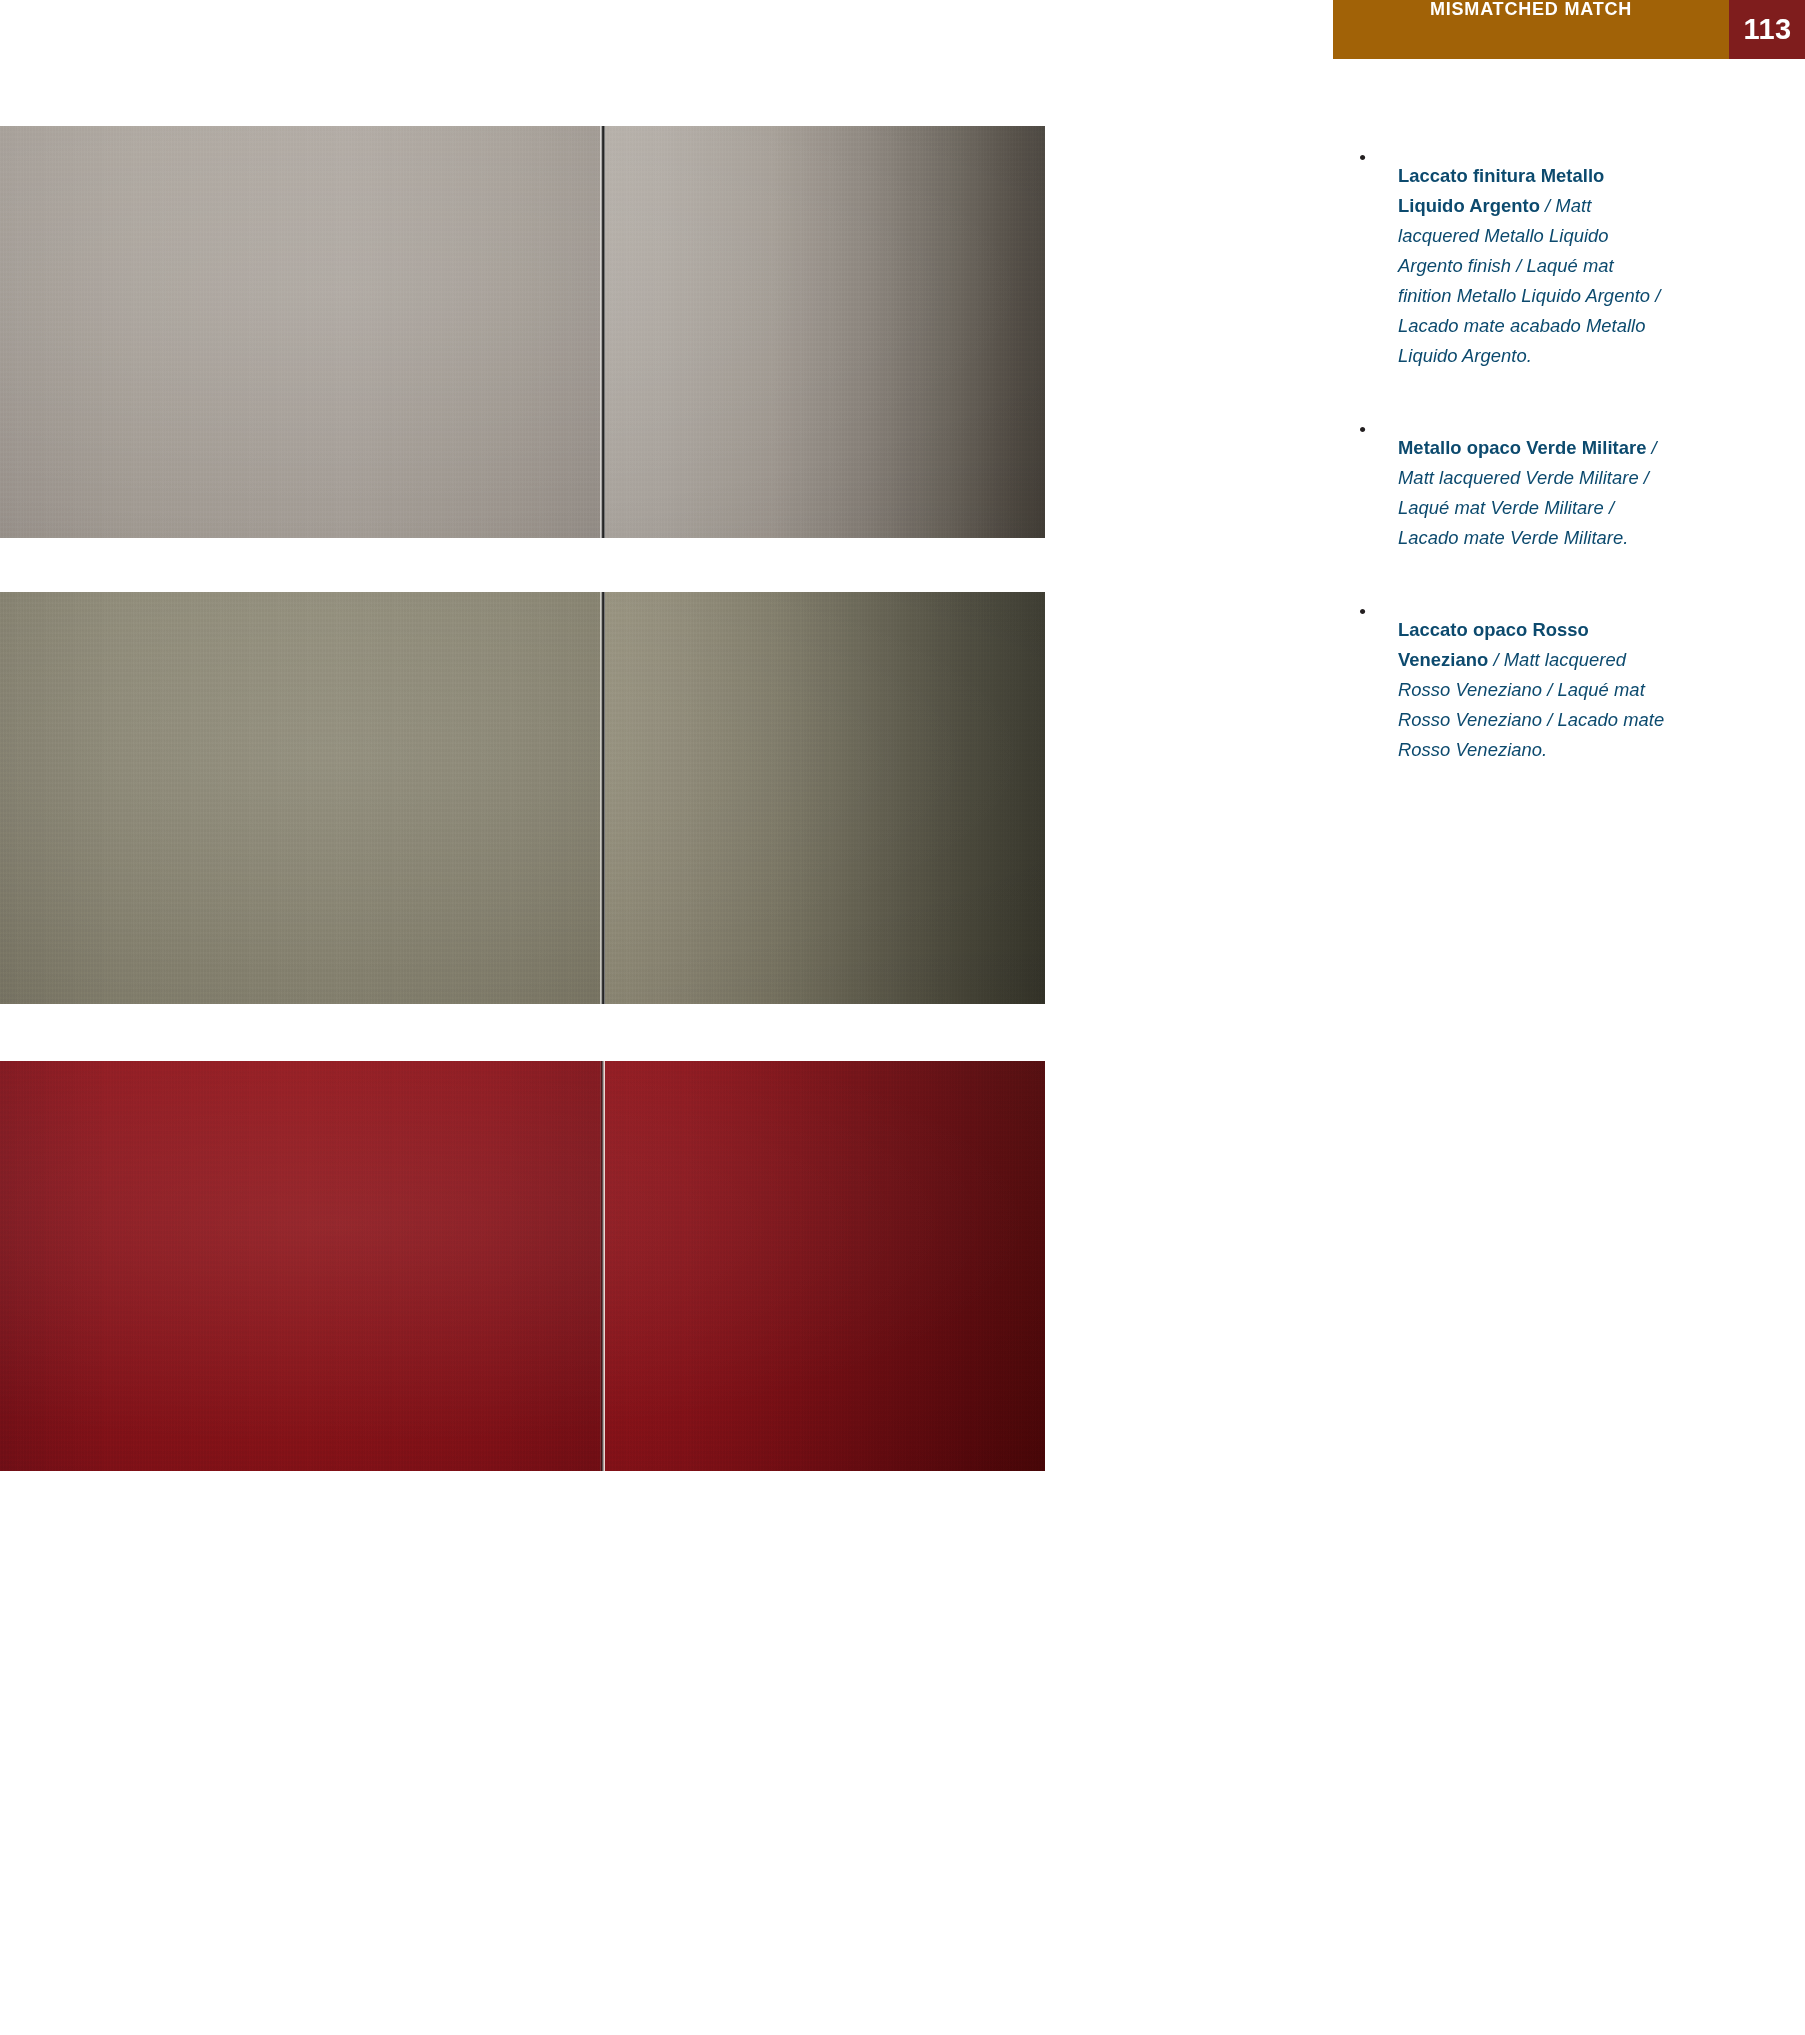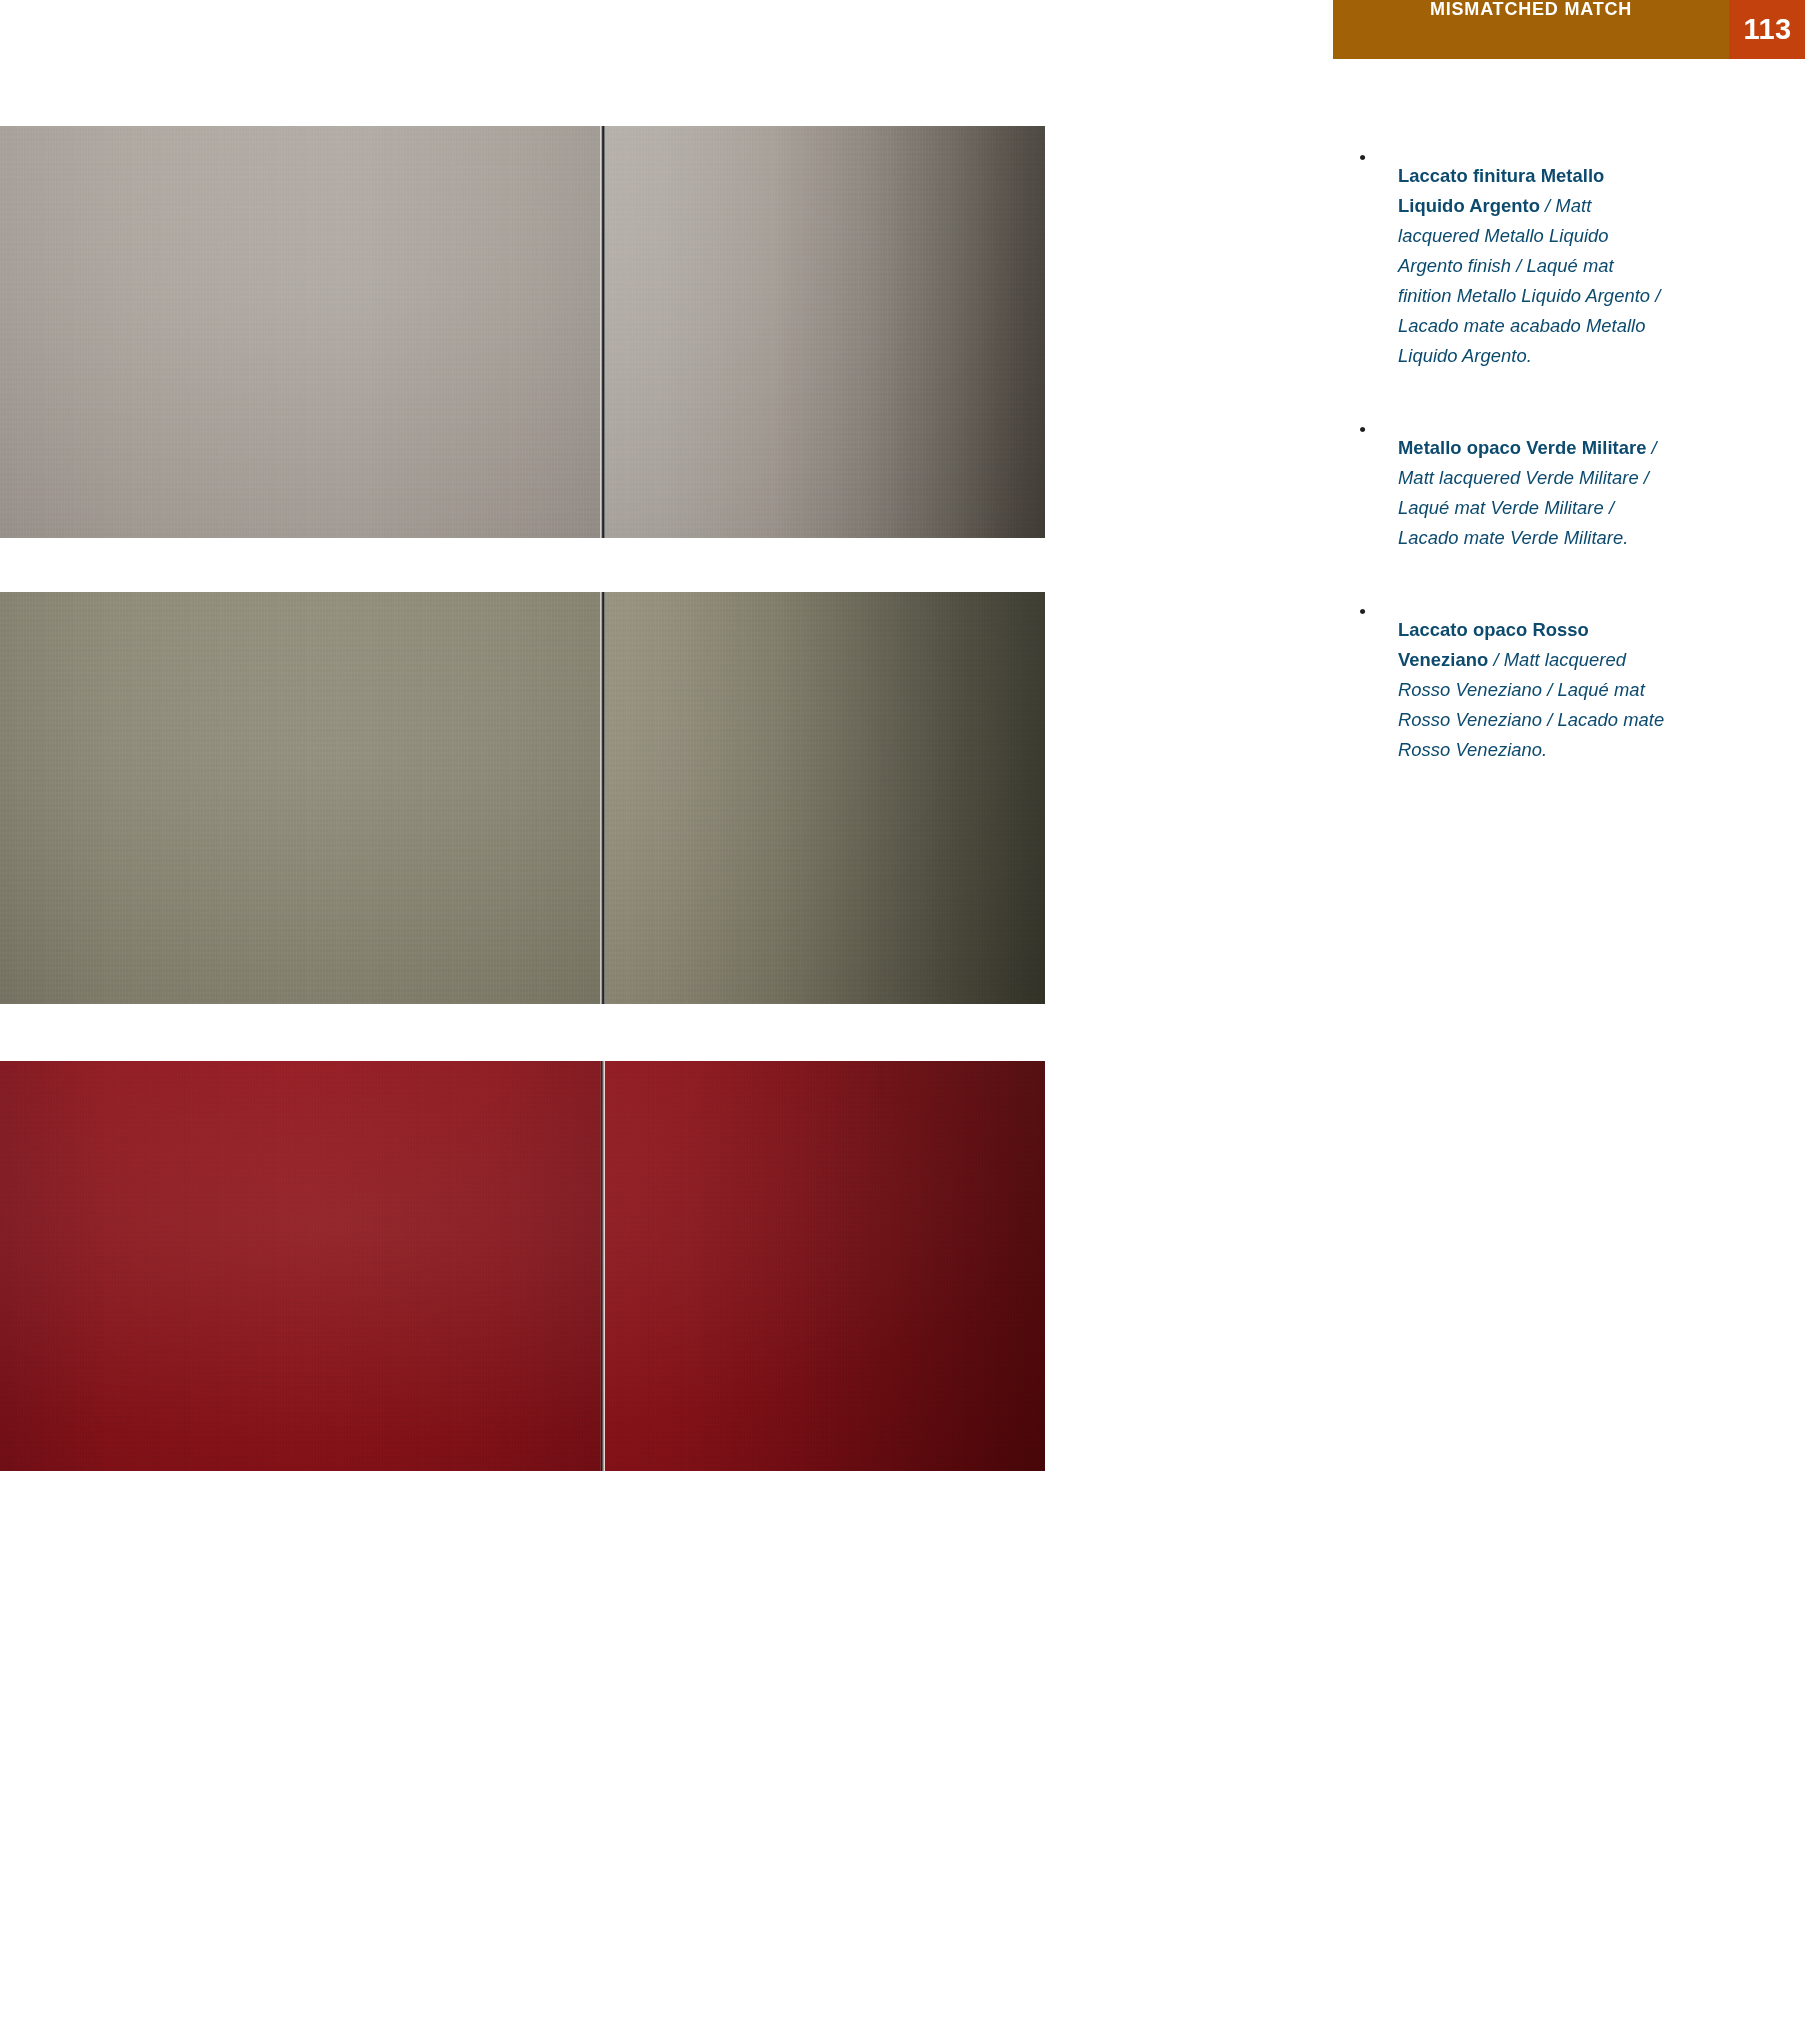--- a/index.html
+++ b/index.html
@@ -35,21 +35,21 @@
   #header-banner-label {
     color: #ffffff;
     font-size: 18px;
     font-weight: bold;
     letter-spacing: 0.8px;
     line-height: 1;
     text-transform: uppercase;
   }
   #page-number-box {
     flex: 0 0 77px;
-    background: #c2410c;
+    background: #7f1d1d;
     display: flex;
     align-items: center;
     justify-content: center;
   }
   #page-number-label {
     color: #ffffff;
     font-size: 29px;
     font-weight: bold;
     line-height: 1;
     letter-spacing: 0.4px;

